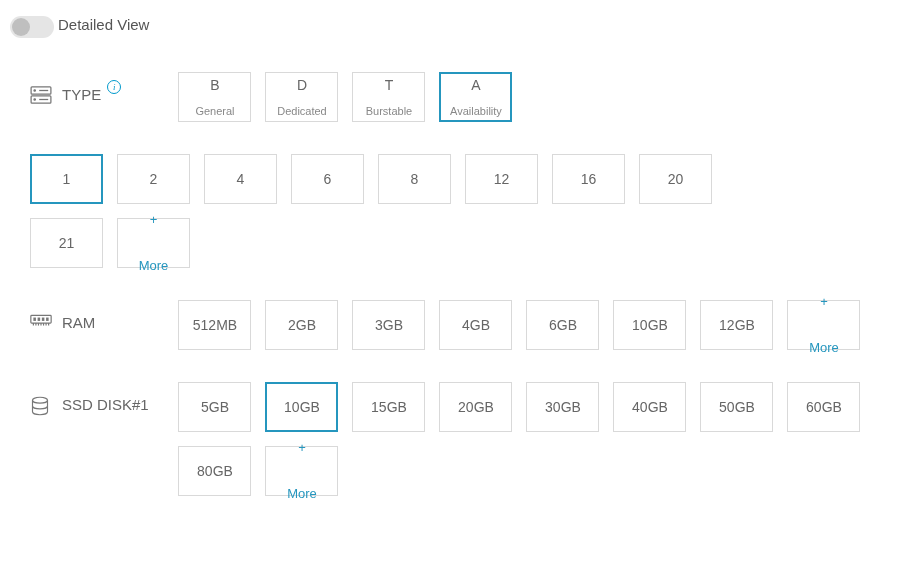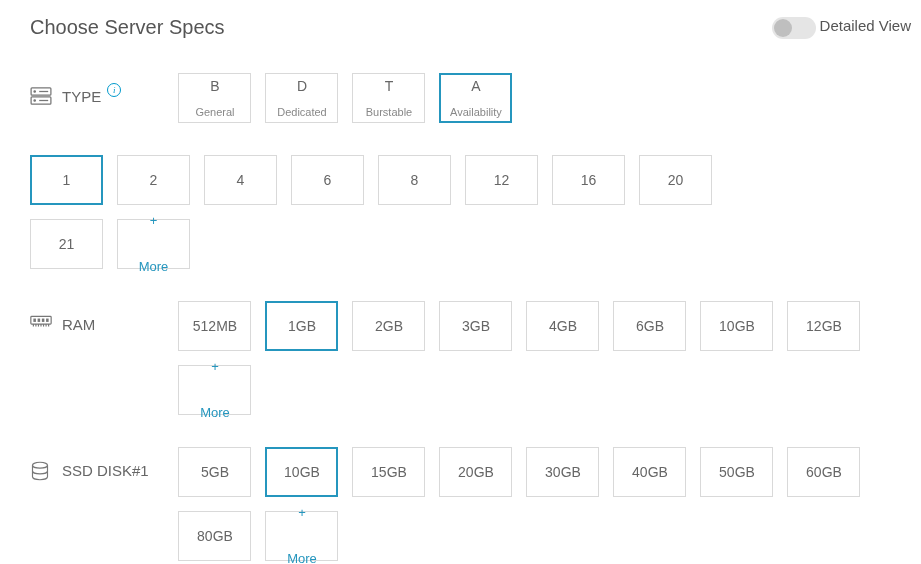--- a/index.html
+++ b/index.html
@@ -48,21 +48,21 @@
       color: #555;
     }
     .spec-row {
       display: flex;
       align-items: flex-start;
       margin-bottom: 32px;
       margin-left: 20px;
     }
     .spec-label-group {
       display: flex;
-      align-items: center;
+      align-items: flex-start;
       width: 150px;
       gap: 10px;
       padding-top: 14px;
     }
     .spec-label {
       font-size: 15px;
       color: #666;
       text-transform: uppercase;
     }
     .info-badge {
@@ -123,21 +123,20 @@
       width: 22px;
       height: 18px;
       flex-shrink: 0;
     }
     .icon svg { display: block; }
   </style>
 </head>
 <body>
 
 <div class="header">
-  <div class="title">Choose Server Specs</div>
   <div class="detail-toggle">
     <div class="toggle-switch">
       <div class="toggle-knob"></div>
     </div>
     <span class="detail-label">Detailed View</span>
   </div>
 </div>
 
 <div class="spec-row">
   <div class="spec-label-group">
@@ -227,23 +226,20 @@
         <rect x="14" y="3.5" width="3" height="4" fill="#777" stroke="none"></rect>
         <rect x="19" y="3.5" width="3" height="4" fill="#777" stroke="none"></rect>
       </svg>
     </span>
     <span class="spec-label">RAM</span>
   </div>
   <div class="options" id="ram-options">
       <div class="option-box">
         <span>512MB</span>
       </div>
-      <div class="option-box selected">
-        <span>1GB</span>
-      </div>
       <div class="option-box">
         <span>2GB</span>
       </div>
       <div class="option-box">
         <span>3GB</span>
       </div>
       <div class="option-box">
         <span>4GB</span>
       </div>
       <div class="option-box">

